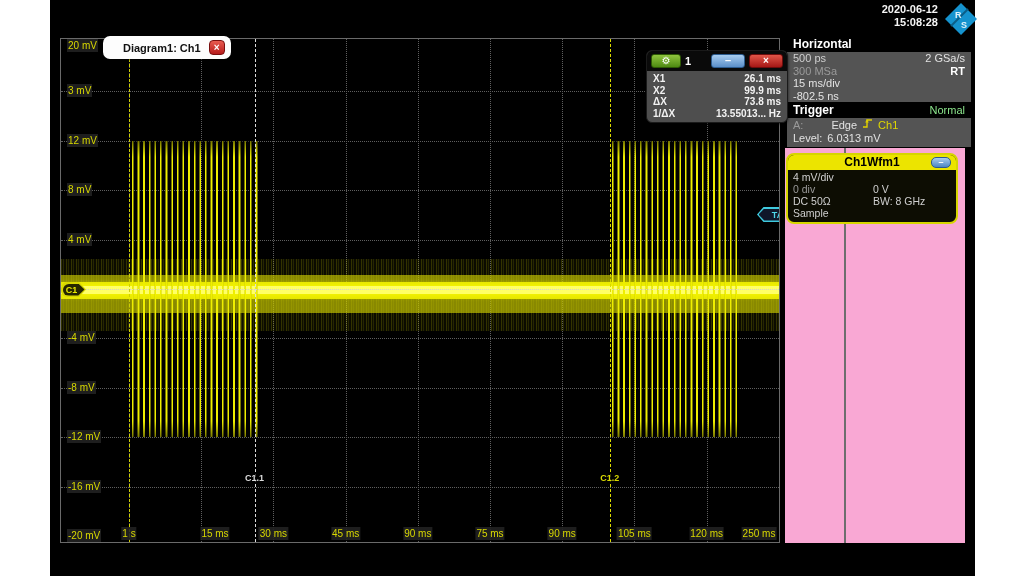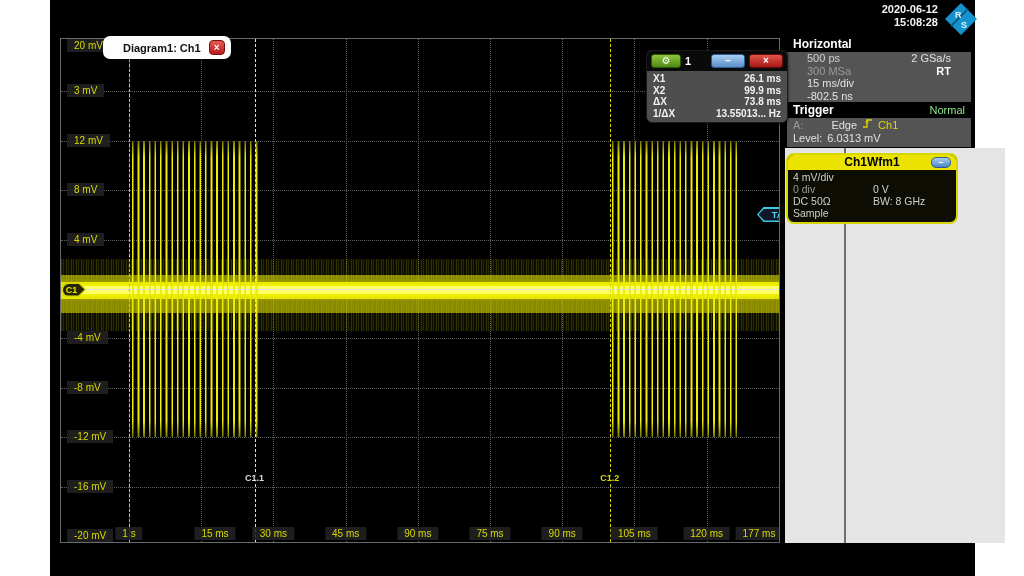--- a/index.html
+++ b/index.html
@@ -25,21 +25,21 @@
   .plot { position:absolute; left:60px; top:38px; width:720px; height:505px;
           background:#000; border:1px solid #6a6a6a; overflow:hidden; z-index:5; }
   .gridh { position:absolute; left:0; right:0; height:0; border-top:1px dotted #5f5f5f; z-index:1; }
   .grid0 { border-top:1px dotted #d0d0d0; z-index:4; }
   .gridv { position:absolute; top:0; bottom:0; width:0; border-left:1px dotted #5f5f5f; z-index:1; }
   .trigline { position:absolute; top:0; bottom:0; width:0; border-left:1px dashed #cfcf00; z-index:6; }
   .curline { position:absolute; top:0; bottom:0; width:0; z-index:6; }
   .cursor-label { position:absolute; transform:translateX(-50%); font-size:9px; font-weight:bold;
           background:rgba(0,0,0,.75); padding:0 2px; z-index:7; }
   .chip { position:absolute; background:rgba(34,34,34,.88); color:#d8d800; font-size:10px;
-          line-height:13px; padding:0 7px; white-space:nowrap; z-index:8; }
+          line-height:13px; padding:0 1px; white-space:nowrap; z-index:8; }
   .xchip { transform:translateX(-50%); }
 
   
   .noise { position:absolute; left:0; right:0; z-index:2; }
   .noise-fuzz { top:220px; height:72px;
       background:repeating-linear-gradient(90deg, rgba(150,150,0,.34) 0 1px, rgba(150,150,0,.10) 1px 2px,
                  rgba(150,150,0,.26) 2px 3px, rgba(150,150,0,.08) 3px 5px); }
   .noise-mid { top:236px; height:38px; background:rgba(204,204,0,.65); }
   .noise-bright { top:243px; height:17px; background:#e4e400; }
   .noise-core { top:247px; height:8px; background:#ffff66; box-shadow:0 0 6px 1px rgba(255,255,0,.8); z-index:3; }
@@ -71,27 +71,27 @@
              border:1px solid #6e0c0c; color:#fff; font-size:10px; font-weight:bold; line-height:12px; text-align:center; }
   .curbox-row { display:flex; justify-content:space-between; padding:0 6px; font-size:10px; font-weight:bold;
                 color:#f2f2f2; line-height:11.5px; }
   .curbox-body { padding:2px 0 3px; }
 
   
   .hpanel { position:absolute; left:787px; top:36px; width:184px; z-index:20; font-size:11px; }
   .panel-head { background:#000; color:#fff; font-weight:bold; font-size:12px; padding:1px 6px;
                 display:flex; justify-content:space-between; align-items:center; }
   .panel-body { background:#545454; }
-  .prow { display:flex; justify-content:space-between; padding:0 20px; line-height:12.5px; color:#e2e2e2; }
+  .prow { display:flex; justify-content:space-between; padding:0 6px; line-height:12.5px; color:#e2e2e2; }
   .dim  { color:#9a9a9a; } .ltgray { color:#cfcfcf; } .bold { font-weight:bold; color:#fff; }
   .green { color:#8ce68c; font-weight:normal; font-size:11px; }
   .yellow { color:#e0d800; }
   .trig-src { display:flex; gap:5px; align-items:center; padding:0 6px; line-height:13px; color:#e2e2e2; }
 
-  .signalbar { position:absolute; left:785px; top:148px; width:220px; height:395px; background:#e5e5e5; z-index:10; }
+  .signalbar { position:absolute; left:785px; top:148px; width:180px; height:395px; background:#f9a8d4; z-index:10; }
   .signal-divider { position:absolute; left:59px; top:0; width:2px; height:100%; background:#6e6e6e; }
 
   .wfmbox { position:absolute; left:1px; top:5px; width:172px; border:2px solid #d6d600; border-radius:8px;
             background:#0d0d03; overflow:hidden; z-index:12; }
   .wfmbox-head { background:#ece400; color:#000; font-weight:bold; font-size:12px; text-align:center;
                  line-height:15px; position:relative; }
   .wfm-min { position:absolute; right:5px; top:2px; width:20px; height:11px; border-radius:5px;
              background:linear-gradient(180deg,#a8cdf0,#4d86c4); border:1px solid #2d5c8f;
              color:#fff; font-size:9px; line-height:8px; text-align:center; font-weight:bold; }
   .wfmbox-body { padding:1px 5px 3px; font-size:10.5px; line-height:12px; color:#cfcfcf; }
@@ -158,21 +158,21 @@
       <div class="chip xchip" style="left: 356.8px; bottom: 2px;">90 ms</div>
       <div class="gridv" style="left: 429px;"></div>
       <div class="chip xchip" style="left: 429px; bottom: 2px;">75 ms</div>
       <div class="gridv" style="left: 501.2px;"></div>
       <div class="chip xchip" style="left: 501.2px; bottom: 2px;">90 ms</div>
       <div class="gridv" style="left: 573.4px;"></div>
       <div class="chip xchip" style="left: 573.4px; bottom: 2px;">105 ms</div>
       <div class="gridv" style="left: 645.6px;"></div>
       <div class="chip xchip" style="left: 645.6px; bottom: 2px;">120 ms</div>
       <div class="gridv" style="left: 717.8px;"></div>
-      <div class="chip xchip" style="left: 698px; bottom: 2px;">177 ms</div>
+      <div class="chip xchip" style="left: 698px; bottom: 2px;">250 ms</div>
       <div class="chip" style="left: 6px; top: 0px;">20 mV</div>
       <div class="chip" style="left: 6px; top: 45.4px;">3 mV</div>
       <div class="chip" style="left: 6px; top: 94.8px;">12 mV</div>
       <div class="chip" style="left: 6px; top: 144.2px;">8 mV</div>
       <div class="chip" style="left: 6px; top: 193.6px;">4 mV</div>
       <div class="chip" style="left: 6px; top: 292.4px;">-4 mV</div>
       <div class="chip" style="left: 6px; top: 341.8px;">-8 mV</div>
       <div class="chip" style="left: 6px; top: 391.2px;">-12 mV</div>
       <div class="chip" style="left: 6px; top: 440.6px;">-16 mV</div>
       <div class="chip" style="left: 6px; top: 490px;">-20 mV</div>

